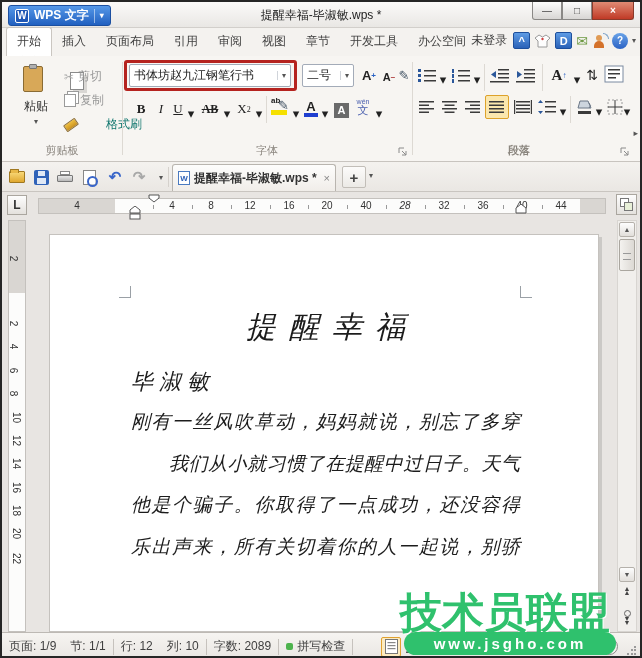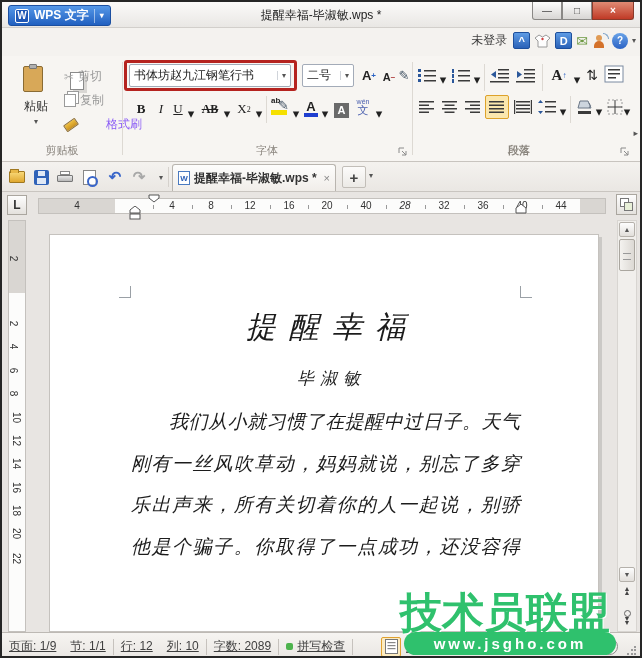--- a/index.html
+++ b/index.html
@@ -130,41 +130,41 @@
   .vruler{position:absolute;left:6px;top:0;width:18px;height:412px;background:#fcfcfb;border:1px solid #c4c1bd;}
   .vseg{position:absolute;left:0;right:0;background:#d9d6d2;}
   .vnum{position:absolute;left:2px;font-size:10px;color:#333;transform:rotate(90deg);}
   .page{position:absolute;left:47px;top:14px;width:550px;height:398px;background:#fff;border:1px solid #c5c2be;
     box-shadow:3px 3px 0 rgba(0,0,0,.12);}
   .crop{position:absolute;width:12px;height:12px;border-color:#9aa0a6;}
   .crop.tl{left:69px;top:51px;border-right:1px solid #9aa0a6;border-bottom:1px solid #9aa0a6;}
   .crop.tr{left:470px;top:51px;border-left:1px solid #9aa0a6;border-bottom:1px solid #9aa0a6;}
   .hand{font-family:"DejaVu Serif",serif;font-style:italic;color:#1c1c1c;}
   .doc-title{position:absolute;left:81px;top:72px;width:389px;text-align:center;font-size:30px;letter-spacing:13px;text-indent:13px;}
-  .doc-author{position:absolute;left:84px;top:132px;width:389px;text-align:center;font-size:17px;letter-spacing:6px;text-indent:6px;}
+  .doc-author{position:absolute;left:75px;top:132px;width:389px;text-align:left;font-size:22px;letter-spacing:6px;text-indent:6px;}
   .doc-body{position:absolute;left:81px;top:166px;width:389px;font-size:19px;line-height:41.5px;}
   .doc-body .ln{text-align:justify;text-align-last:justify;white-space:nowrap;}
   .doc-body .ln.first{padding-left:38px;}
 
   
   .sbar{position:absolute;right:3px;top:0;width:20px;height:412px;background:#f1efec;border:1px solid #d8d5d1;}
   .sbtn{position:absolute;left:1px;width:16px;height:15px;background:linear-gradient(#fdfdfd,#e2dfdb);border:1px solid #b5b1ab;
     border-radius:2px;display:flex;align-items:center;justify-content:center;font-size:7px;color:#555;}
   .sthumb{position:absolute;left:1px;top:18px;width:16px;height:32px;background:linear-gradient(90deg,#f4f2ef,#dcd9d4);
     border:1px solid #aaa69f;border-radius:2px;}
   .sthumb:after{content:"";position:absolute;left:3px;top:13px;right:3px;height:5px;
     border-top:1px solid #999;border-bottom:1px solid #999;}
   .browse{position:absolute;left:1px;width:16px;text-align:center;color:#444;}
   .dbl{line-height:4px;font-size:7px;}
   .ringo{display:inline-block;width:7px;height:7px;border:1.5px solid #666;border-radius:50%;}
 
   
   #status{top:630px;height:28px;background:linear-gradient(#f6f4f1,#e9e6e2);border-top:1px solid #bdb9b4;
     display:flex;align-items:center;font-size:12px;color:#3f3f3f;}
-  .sitem{padding:0 7px;white-space:nowrap;text-decoration:underline;}
+  .sitem{padding:0 7px;white-space:nowrap;}
   .ssep{width:1px;height:16px;background:#c6c2bd;}
   .sdot{display:inline-block;width:7px;height:7px;background:#4db34d;border-radius:2px;margin-right:4px;}
   .viewbtn{width:20px;height:20px;display:flex;align-items:center;justify-content:center;margin-left:2px;}
   .viewbtn.on{background:#fcebc0;border:1px solid #e0a12f;border-radius:2px;}
   .zoomplus{position:absolute;right:22px;top:5px;width:17px;height:17px;border:1px solid #8a8a8a;border-radius:50%;
     display:flex;align-items:center;justify-content:center;font-size:12px;color:#555;background:#f4f2ef;}
   .grip{position:absolute;right:4px;bottom:4px;width:10px;height:10px;
     background:radial-gradient(circle at 2px 8px,#9a9a9a 1px,transparent 1.5px),
                radial-gradient(circle at 6px 8px,#9a9a9a 1px,transparent 1.5px),
                radial-gradient(circle at 6px 4px,#9a9a9a 1px,transparent 1.5px),
@@ -192,20 +192,31 @@
     </div>
     <div id="title-text">提醒幸福-毕淑敏.wps *</div>
     <div class="winctrls">
       <div class="winbtn min">—</div>
       <div class="winbtn">□</div>
       <div class="winbtn close">×</div>
     </div>
   </div>
 
   <div class="row" id="tabsrow">
+    <div class="tabs">
+      <div class="rtab active">开始</div>
+      <div class="rtab">插入</div>
+      <div class="rtab">页面布局</div>
+      <div class="rtab">引用</div>
+      <div class="rtab">审阅</div>
+      <div class="rtab">视图</div>
+      <div class="rtab">章节</div>
+      <div class="rtab">开发工具</div>
+      <div class="rtab">办公空间</div>
+    </div>
     <div class="tab-icons">
       <span class="login">未登录</span>
       <span class="sq16 blue-box">^</span>
       <svg width="17" height="16">
           <path d="M5 2 L8.5 4 L12 2 L16 5 L13 8 L13 14 L4 14 L4 8 L1 5 Z" fill="#fdfdfd" stroke="#9a9a9a"></path>
           <circle cx="8.5" cy="6" r="1.2" fill="#d04040"></circle>
         </svg>
       <span class="sq16 blue-box">D</span>
       <span class="glyph">✉</span>
       <span class="person">
@@ -231,21 +242,21 @@
         <div class="caret" style="margin-top:2px;">▾</div>
       </div>
       <div class="smallrow" style="left:62px;top:12px;color:#9a9a9a;">
         <span style="color:#a8a8a8;">✂</span>
         <span>剪切</span>
       </div>
       <div class="smallrow" style="left:62px;top:36px;color:#9a9a9a;">
         <span class="copy-ic"></span>
         <span>复制</span>
       </div>
-      <div class="smallrow" style="left:62px;top:60px;color:#8b5cf6;gap:28px;">
+      <div class="smallrow" style="left:62px;top:60px;color:#0f766e;gap:28px;">
         <span class="brush-ic"></span>
         <span>格式刷</span>
       </div>
       <div class="glabel" style="left:0;width:120px;">剪贴板</div>
     </div>
     <div class="gsep" style="left:120px;"></div>
 
     <div>
       <div id="redbox"></div>
       <div class="combo" style="left:127px;top:8px;width:162px;">
@@ -575,24 +586,24 @@
       <span class="vnum" style="top:307px;">20</span>
       <span class="vnum" style="top:332px;">22</span>
     </div>
 
     <div class="page">
       <div class="crop tl"></div>
       <div class="crop tr"></div>
       <div class="doc-title hand">提醒幸福</div>
       <div class="doc-author hand">毕淑敏</div>
       <div class="doc-body hand">
+        <div class="ln">刚有一丝风吹草动，妈妈就说，别忘了多穿</div>
         <div class="ln first">我们从小就习惯了在提醒中过日子。天气</div>
-        <div class="ln">刚有一丝风吹草动，妈妈就说，别忘了多穿</div>
+        <div class="ln">他是个骗子。你取得了一点成功，还没容得</div>
         <div class="ln">乐出声来，所有关切着你的人一起说，别骄</div>
-        <div class="ln">他是个骗子。你取得了一点成功，还没容得</div>
       </div>
     </div>
 
     <div class="sbar">
       <div class="sbtn" style="top:1px;">▲</div>
       <div class="sthumb"></div>
       <div class="sbtn" style="top:346px;">▼</div>
       <div class="browse dbl" style="top:366px;">
         <span>▲</span><br>
         <span>▲</span>

